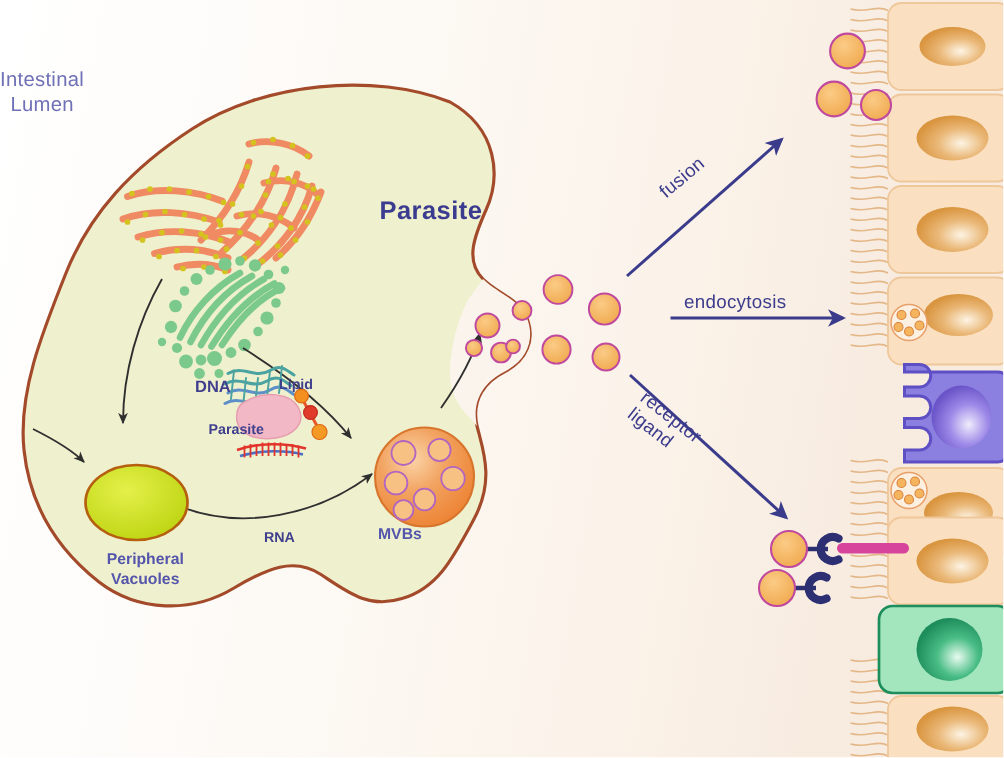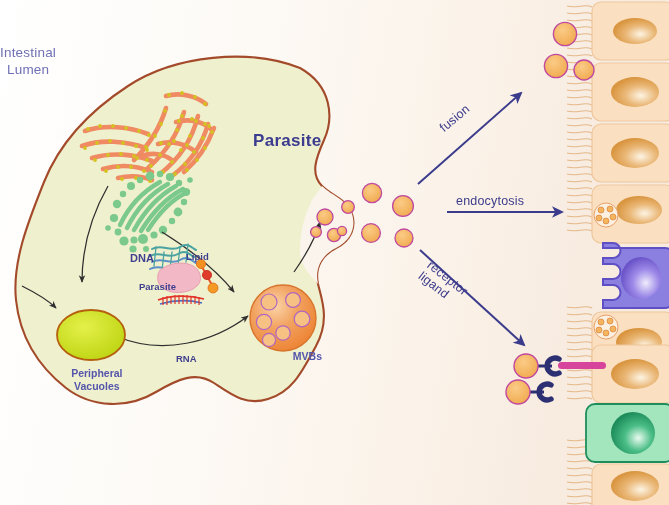--- a/index.html
+++ b/index.html
@@ -8,21 +8,21 @@
     position:relative;width:669px;height:505px;overflow:hidden;
     background:linear-gradient(100deg,#ffffff 0%,#fdfaf6 32%,#fbf3ea 62%,#f8ece1 82%,#f7e9dd 100%);
   }
   #svgroot{position:absolute;left:0;top:0;width:669px;height:505px;}
   .lbl{position:absolute;color:#5a5ba8;white-space:pre;}
   #lumen-label{left:16px;top:452px;font-size:13.5px;line-height:17px;letter-spacing:.2px;color:#6f70b5;margin-top:44px;}
   #lumen-label span{display:block;}
   #lumen-label .l2{padding-left:7px;}
   #parasite-label{left:253px;top:131px;font-size:17px;font-weight:bold;color:#3b3b8f;letter-spacing:.3px;}
   #pv-label{left:53px;top:354px;font-size:10.5px;font-weight:bold;color:#5455ab;line-height:13px;text-align:center;width:76px;}
-  #mvb-label{left:252px;top:350px;font-size:10.5px;font-weight:bold;color:#5455ab;width:70px;text-align:right;}
+  #mvb-label{left:252px;top:350px;font-size:10.5px;font-weight:bold;color:#5455ab;width:70px;text-align:left;}
   #dna-label{left:130px;top:252px;font-size:11px;font-weight:bold;color:#3f3f8e;}
   #protein-label{left:139px;top:281px;font-size:9.5px;font-weight:bold;color:#3f3f8e;}
   #lipid-label{left:186px;top:251px;font-size:9.5px;font-weight:bold;color:#3f3f8e;}
   #rna-label{left:176px;top:305px;font-size:9.5px;font-weight:bold;color:#3f3f8e;margin-top:48px;}
   .arrowlbl{position:absolute;color:#3c3c8c;font-size:12.5px;letter-spacing:.2px;}
   #fusion-label{left:437px;top:124px;transform:rotate(-40deg);transform-origin:0 0;}
   #endo-label{left:456px;top:194px;}
   #rl-label{left:433px;top:258px;transform:rotate(38deg);transform-origin:0 0;line-height:14px;}
   #rl-label span{display:block;}
 </style>

